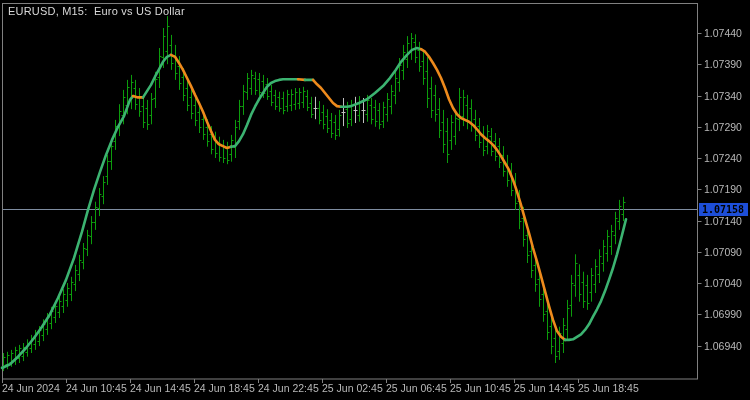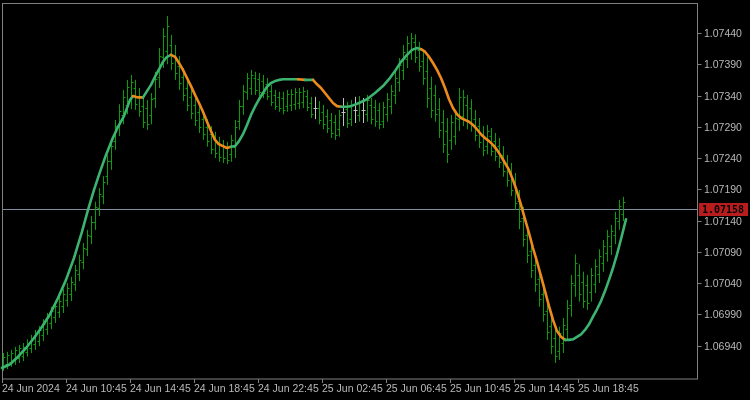--- a/index.html
+++ b/index.html
@@ -3,21 +3,21 @@
 <meta charset="utf-8">
 <style>
   html,body{margin:0;padding:0;background:#000;}
   body{width:750px;height:400px;overflow:hidden;}
   .window{position:relative;width:750px;height:400px;background:#000;
           font-family:"Liberation Sans",sans-serif;}
   svg{position:absolute;left:0;top:0;}
   .title{position:absolute;left:8px;top:5px;font-size:11px;color:#d8d8d8;
          letter-spacing:.2px;white-space:pre;}
   .price-badge{position:absolute;left:699px;top:202px;width:46px;height:13px;
-         background:#b91c1c;color:#000;font-size:10px;font-weight:bold;
+         background:#1d4ed8;color:#000;font-size:10px;font-weight:bold;
          font-family:"DejaVu Sans Mono",monospace;line-height:13px;
          padding-left:3px;}
 </style>
 </head>
 <body>
 
 <div class="window">
   <svg id="chart-svg" width="750" height="400" viewBox="0 0 750 400">
       <g>
         <rect x="2.5" y="3.5" width="695" height="375.5" fill="none" stroke="#808080" stroke-width="1"></rect>
@@ -859,14 +859,15 @@
         <text x="386" y="392" fill="#b8b8b8" font-size="10.5" font-family="&quot;Liberation Sans&quot;,sans-serif">25 Jun 06:45</text>
         <line x1="450.5" y1="379" x2="450.5" y2="383" stroke="#808080" stroke-width="1"></line>
         <text x="450" y="392" fill="#b8b8b8" font-size="10.5" font-family="&quot;Liberation Sans&quot;,sans-serif">25 Jun 10:45</text>
         <line x1="514.5" y1="379" x2="514.5" y2="383" stroke="#808080" stroke-width="1"></line>
         <text x="514" y="392" fill="#b8b8b8" font-size="10.5" font-family="&quot;Liberation Sans&quot;,sans-serif">25 Jun 14:45</text>
         <line x1="578.5" y1="379" x2="578.5" y2="383" stroke="#808080" stroke-width="1"></line>
         <text x="578" y="392" fill="#b8b8b8" font-size="10.5" font-family="&quot;Liberation Sans&quot;,sans-serif">25 Jun 18:45</text>
       </g>
       <rect x="3" y="4" width="694" height="374" fill="transparent"></rect>
     </svg>
+  <div class="title">EURUSD, M15:  Euro vs US Dollar</div>
   <div class="price-badge" id="price-badge" style="top: 202.5px;">1.07158</div>
 </div>
 
 </body></html>

